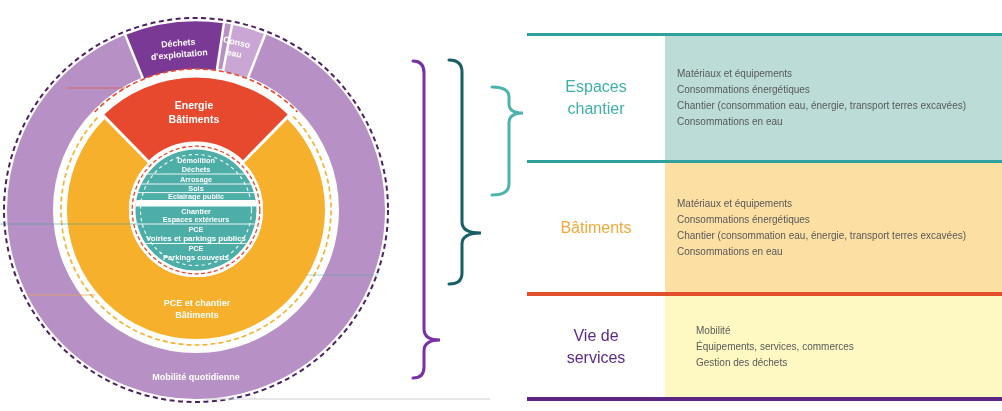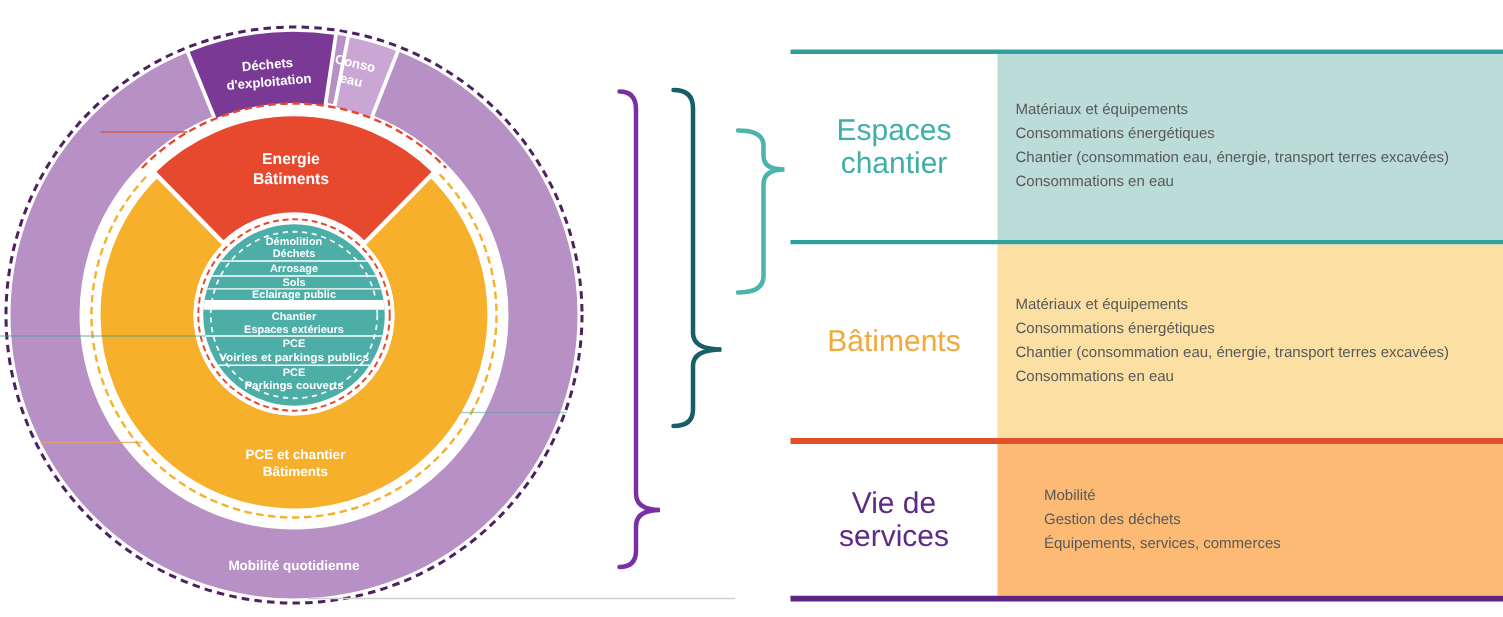--- a/index.html
+++ b/index.html
@@ -10,35 +10,35 @@
   .stage svg{position:absolute;left:0;top:0;}
   svg text{font-family:"Liberation Sans", sans-serif;}
   .wheel-label{fill:#ffffff;font-weight:bold;}
 
   
   .sidetable{position:absolute;left:527px;top:33px;width:475px;}
   .trow{display:flex;box-sizing:border-box;}
   .trow .label{
     width:138px;flex:0 0 138px;background:#ffffff;
     display:flex;flex-direction:column;justify-content:center;align-items:center;
-    font-size:20px;line-height:22px;text-align:center;
+    font-size:16px;line-height:22px;text-align:center;
   }
   .trow .content{
     flex:1;display:flex;flex-direction:column;justify-content:center;
     padding:4px 2px 4px 12px;font-size:10px;line-height:16px;color:#595959;
   }
   .r0{border-top:3px solid #2fa09b;height:127px;}
   .r1{border-top:3px solid #2fa09b;height:132px;}
   .r2{border-top:4px solid #e2502b;border-bottom:4px solid #5c2483;height:109px;}
   .r0 .label{color:#3fafa9;}
   .r1 .label{color:#f3a93a;}
   .r2 .label{color:#5f2a87;}
   .r0 .content{background:#bcdcd8;}
   .r1 .content{background:#fbdfa3;}
-  .r2 .content{background:#fdba74;padding-left:31px;}
+  .r2 .content{background:#fef9c3;padding-left:31px;}
 </style>
 </head>
 <body>
 
 <div class="stage">
 
   <svg width="1002" height="411" viewBox="0 0 1002 411">
     <defs>
       <clipPath id="tealclip">
           <circle cx="196" cy="210" r="60.5"></circle>
@@ -142,19 +142,19 @@
       </div>
     </div>
 
     <div class="trow r2">
       <div class="label">
         <span>Vie de</span>
         <span>services</span>
       </div>
       <div class="content">
         <div>Mobilité</div>
+        <div>Équipements, services, commerces</div>
         <div>Gestion des déchets</div>
-        <div>Équipements, services, commerces</div>
       </div>
     </div>
 
   </div>
 </div>
 
 </body></html>

